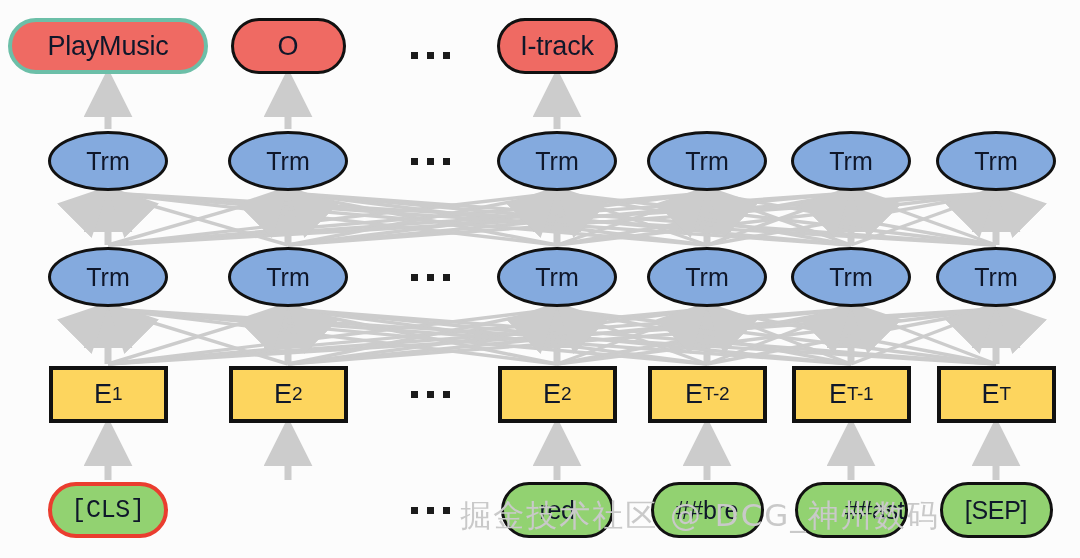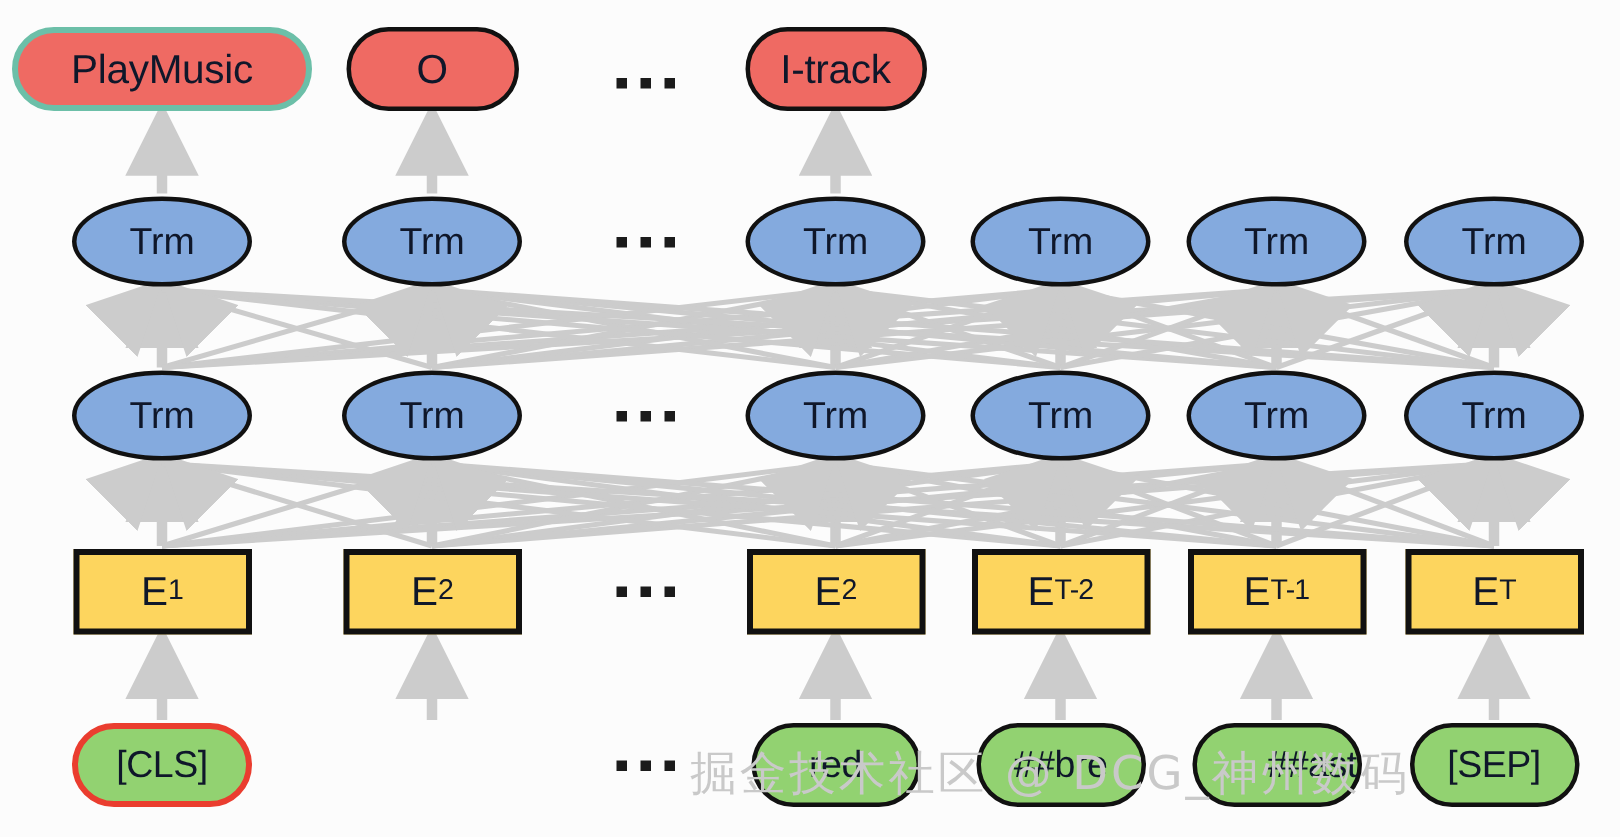--- a/index.html
+++ b/index.html
@@ -74,20 +74,21 @@
     height: 56px;
     border-radius: 28px;
     background: #92d271;
     border: 3.5px solid #111111;
     font-size: 25px;
     letter-spacing: -0.3px;
   }
   .tok-node.accent {
     border-color: #ea3d2f;
     border-width: 4px;
+    font-family: Liberation Mono, monospace;
   }
   
   .ellipsis {
     position: absolute;
     display: flex;
     gap: 9px;
     align-items: center;
     z-index: 3;
   }
   .ellipsis span {

